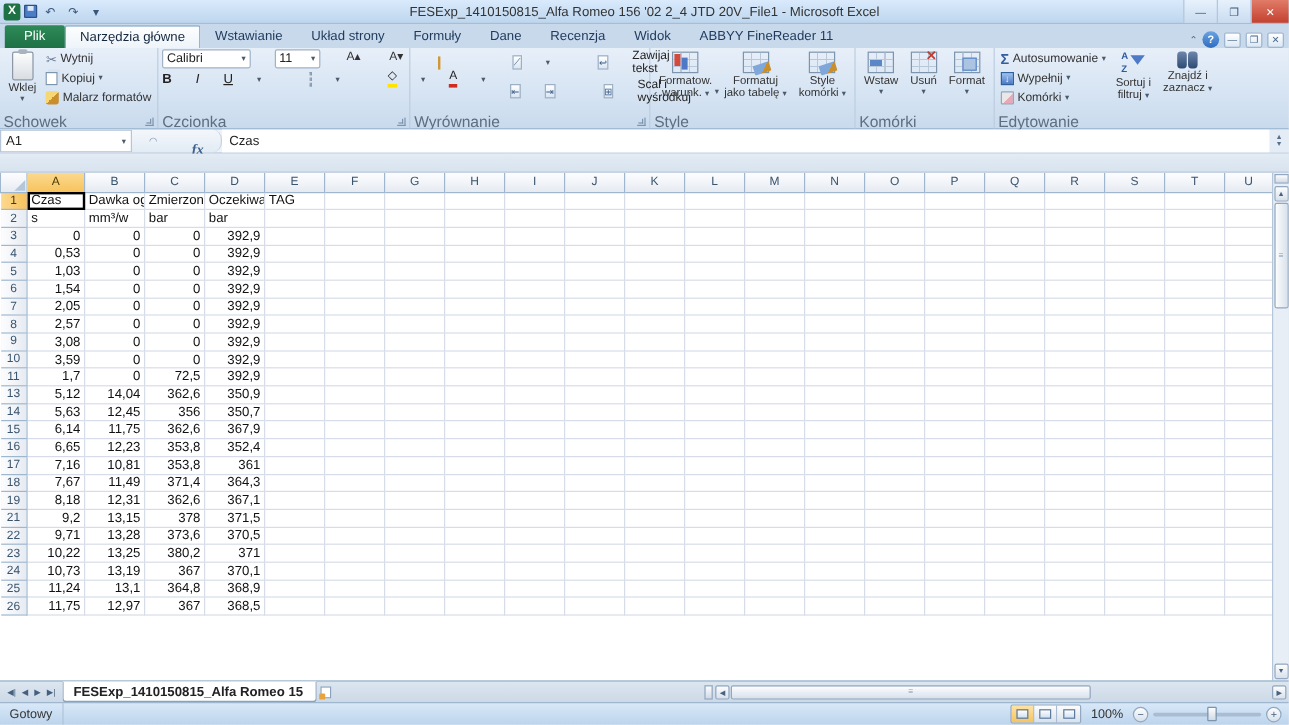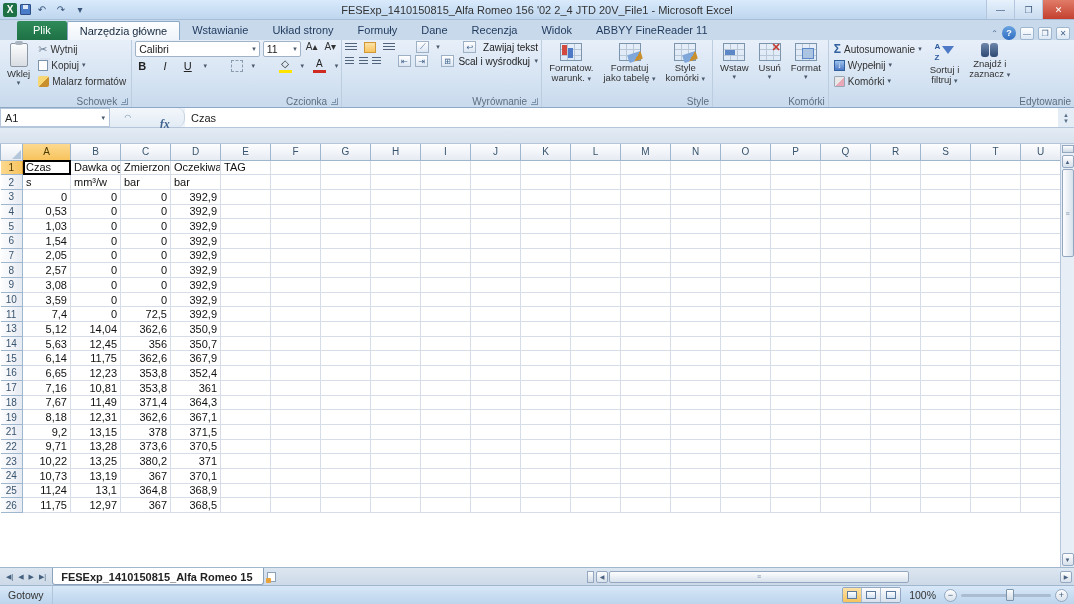--- a/index.html
+++ b/index.html
@@ -18,58 +18,58 @@
   .save-ic:before { content:""; position:absolute; left:2px; top:0; width:5px; height:4px; background:#dce8f7; }
   .title-text { flex:1; text-align:center; font-size:11px; color:#333; white-space:nowrap; overflow:hidden; }
   .win-ctrls { display:flex; height:100%; }
   .win-btn { width:28px; height:100%; display:flex; align-items:center; justify-content:center;
     font-size:9px; color:#3a567a; border-left:1px solid #b3c6dd; background:linear-gradient(#e6f1fc,#cadcf0); }
   .win-btn.close { background:linear-gradient(#e07c68,#c4402f); color:#fff; width:32px; }
 
   
   .tabrow { position:absolute; top:20px; left:0; right:0; height:20px; background:#c8d9ec; display:flex; align-items:flex-end; }
   .tab-file { background:linear-gradient(#2e8a58,#1e7145); color:#fff; padding:3px 16px; height:19px;
-    border-radius:2px 2px 0 0; font-size:11px; margin-left:17px; }
+    border-radius:2px 2px 0 0; font-size:11px; margin-left:4px; }
   .tab { padding:3px 12px; height:19px; color:#1e395b; font-size:11px; }
   .tab.active { background:linear-gradient(#fdfefe,#eef4fa); border:1px solid #8ba9c6; border-bottom:none;
     border-radius:2px 2px 0 0; color:#15283f; }
   .tabrow-right { margin-left:auto; display:flex; align-items:center; gap:4px; padding-right:4px; }
   .mini-btn { font-size:8px; color:#49688c; width:14px; height:13px; display:flex; align-items:center; justify-content:center;
     border:1px solid #9fb6cf; border-radius:2px; background:linear-gradient(#fff,#dce8f5); }
   .help-btn { width:14px; height:14px; border-radius:50%; background:linear-gradient(#6aa4e0,#2f6cc0); color:#fff;
     font-size:9px; font-weight:bold; display:flex; align-items:center; justify-content:center; border:none; }
 
   
   .ribbon { position:absolute; top:40px; left:0; right:0; height:68px;
     background:linear-gradient(#e7eff9,#d2e1f1 70%,#c9daed); border-bottom:1px solid #8ba9c6; display:flex; }
   .rgroup { display:flex; flex-direction:column; border-right:1px solid #bccde0; padding:1px 3px 0 3px; }
   .rgroup-body { flex:1; display:flex; align-items:stretch; gap:2px; }
-  .rgroup-foot { height:12px; display:flex; align-items:center; justify-content:flex-end; gap:4px;
-    font-size:10px; color:#5d6e80; }
+  .rgroup-foot { height:12px; display:flex; align-items:center; justify-content:space-between; gap:4px;
+    font-size:13px; color:#5d6e80; }
   .dlg { width:7px; height:7px; border-right:1px solid #7d94ad; border-bottom:1px solid #7d94ad; position:relative; }
   .dlg:before { content:""; position:absolute; right:1px; bottom:1px; width:3px; height:3px; border-right:1px solid #7d94ad; border-bottom:1px solid #7d94ad; }
 
   .rbtn-big { display:flex; flex-direction:column; align-items:center; justify-content:flex-start;
     font-size:9.5px; color:#333; padding:2px 4px; border-radius:2px; line-height:1.1; text-align:center; }
   .rbtn-big .big-ic { margin-bottom:2px; }
   .rbtn-sm { display:flex; align-items:center; gap:3px; font-size:10px; color:#333; height:16px; padding:0 2px; }
   .caret { font-size:7px; color:#4a5a6c; }
   .col-stack { display:flex; flex-direction:column; justify-content:flex-start; }
 
   
   .clip-ic { width:18px; height:24px; background:linear-gradient(#fdfdfd,#d8dde3); border:1px solid #8b97a5; border-radius:2px; position:relative; }
   .clip-ic:before { content:""; position:absolute; top:-3px; left:4px; width:8px; height:4px; background:#aab4bf; border-radius:2px; }
   .scissors { color:#6b7c90; font-size:11px; }
   .copy-ic { width:10px; height:11px; border:1px solid #7d94ad; background:#fff; box-shadow:2px -2px 0 -0px #d7e2ee; }
   .brush-ic { width:11px; height:11px; background:linear-gradient(135deg,#f7d774 50%,#c98f2d 50%); border-radius:2px; }
 
   
   .combo { display:flex; align-items:center; justify-content:space-between; background:#fff;
     border:1px solid #9fb2c6; border-radius:2px; font-size:10.5px; padding:0 3px; height:16px; }
-  .fontrow { display:flex; gap:3px; margin-bottom:2px;justify-content:space-between; }
+  .fontrow { display:flex; gap:20px; margin-bottom:2px; }
   .ab-btn { font-size:10px; padding:0 2px; color:#333; }
   .fmt-letter { font-size:11px; width:14px; text-align:center; }
   .u-bar { text-decoration:underline; }
   .color-under { display:inline-block; width:13px; text-align:center; font-size:10px; line-height:10px; }
   .bar { display:block; height:3px; margin-top:1px; }
   .border-ic { width:12px; height:12px; border:1px dashed #8a9bb0; }
 
   
   .lines { width:12px; height:9px; background:repeating-linear-gradient(to bottom,#51647c 0 1px,transparent 1px 3px); }
   .lines.short { width:9px; }
@@ -700,21 +700,21 @@
             <td class="cell right"></td>
             <td class="cell right"></td>
             <td class="cell right"></td>
             <td class="cell right"></td>
             <td class="cell right"></td>
             <td class="cell right"></td>
             <td class="cell right"></td>
           </tr>
           <tr>
             <th class="rh">11</th>
-            <td class="cell right">7,4</td>
+            <td class="cell right">1,7</td>
             <td class="cell right">0</td>
             <td class="cell right">72,5</td>
             <td class="cell right">392,9</td>
             <td class="cell right"></td>
             <td class="cell right"></td>
             <td class="cell right"></td>
             <td class="cell right"></td>
             <td class="cell right"></td>
             <td class="cell right"></td>
             <td class="cell right"></td>

